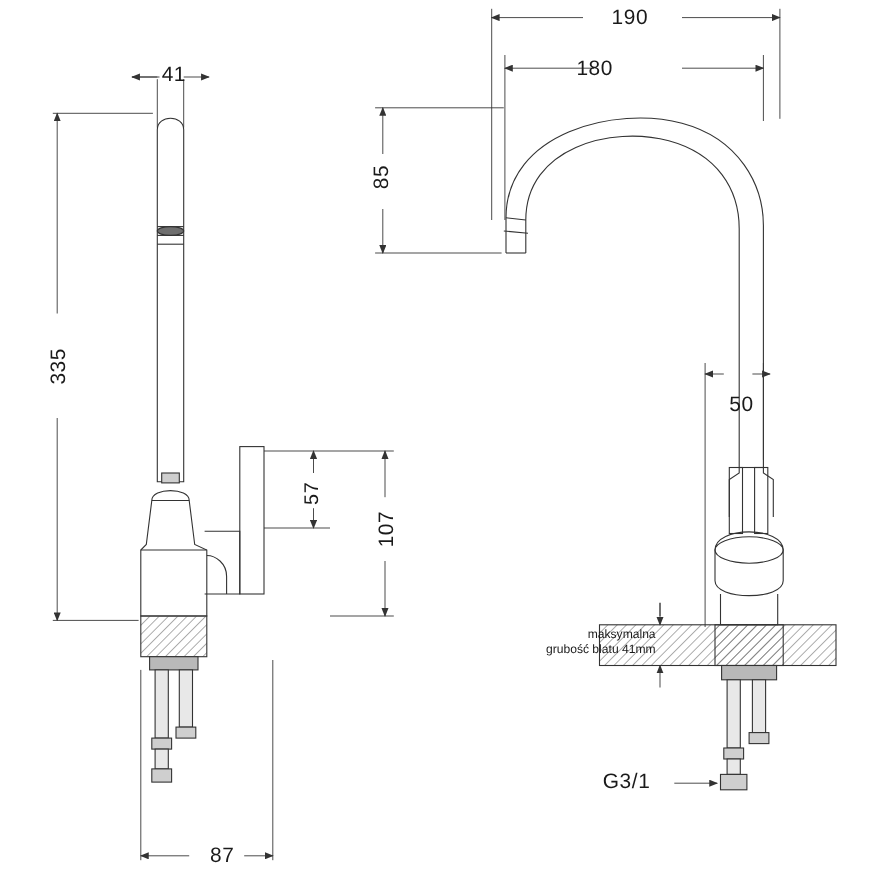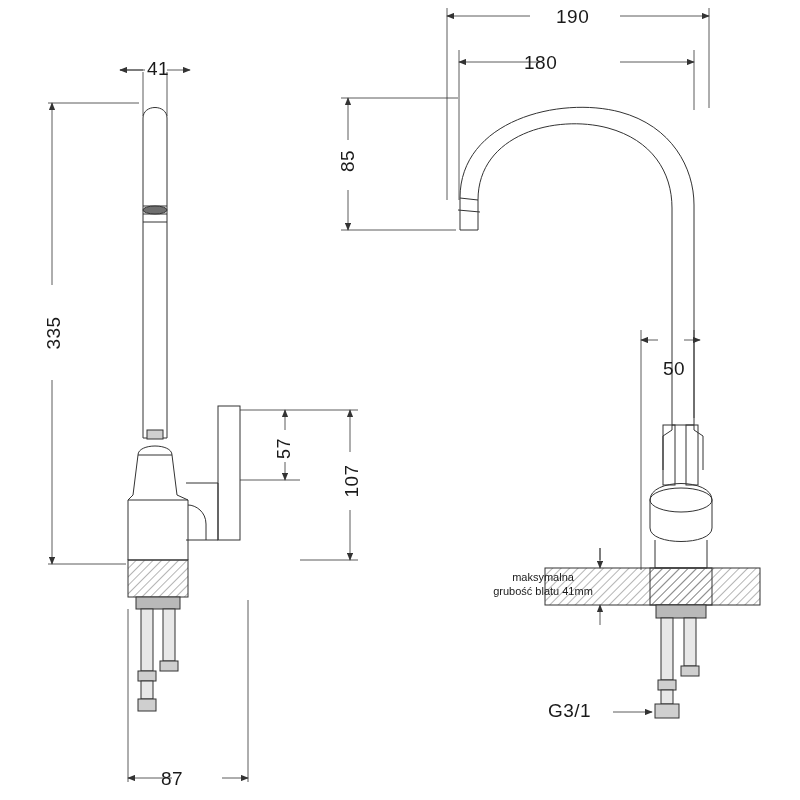--- a/index.html
+++ b/index.html
@@ -178,26 +178,26 @@
       <line x1="600" y1="548" x2="600" y2="560"></line>
 
       <line x1="613" y1="712" x2="652" y2="712" marker-end="url(#arrEnd)"></line>
     </g>
   </svg>
 
   <div class="dim-label dim-big" style="left:147px; top:58px;">41</div>
   <div class="dim-label dim-big rot90" style="left:26px; top:322px; width:56px; text-align:center;">335</div>
   <div class="dim-label dim-mid rot90" style="left:264px; top:438px; width:40px; text-align:center;">57</div>
   <div class="dim-label dim-big rot90" style="left:326px; top:470px; width:52px; text-align:center;">107</div>
-  <div class="dim-label dim-big" style="left:161px; top:768px;">87</div>
+  <div class="dim-label dim-big" style="left:191px; top:768px;">87</div>
 
   <div class="dim-label dim-big" style="left:556px; top:6px;">190</div>
   <div class="dim-label dim-big" style="left:524px; top:52px;">180</div>
   <div class="dim-label dim-big rot90" style="left:322px; top:150px; width:52px; text-align:center;">85</div>
   <div class="dim-label dim-big" style="left:663px; top:328px;margin-top:30px;">50</div>
   <div class="dim-label dim-big" style="left:548px; top:700px;">G3/1</div>
 
-  <div class="note" style="left:479px; top:570px; width:128px;text-align:center;">
+  <div class="note" style="left:468px; top:570px; width:128px;">
     <div>maksymalna</div>
     <div>grubość blatu 41mm</div>
   </div>
 
 </div>
 
 </body></html>

